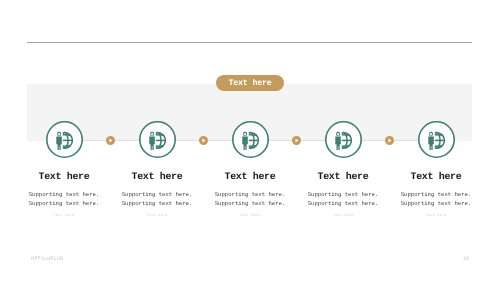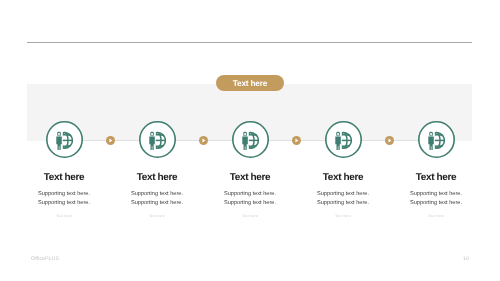--- a/index.html
+++ b/index.html
@@ -1,20 +1,20 @@
 <!DOCTYPE html>
 <html><head>
 <meta charset="utf-8">
 <style>
   html,body{margin:0;padding:0;}
   *{-webkit-font-smoothing:antialiased;}
   body{width:500px;height:281px;background:#ffffff;overflow:hidden;
        font-family:"Liberation Sans",sans-serif;
        -webkit-font-smoothing:antialiased;text-rendering:geometricPrecision;}
-  .slide{position:relative;width:500px;height:281px;background:#fff;overflow:hidden;}
+  .slide{position:relative;width:500px;height:281px;background:#fff;overflow:hidden;font-family:Liberation Mono, monospace;}
 
   .topline{position:absolute;left:27px;top:42px;width:445px;height:1px;background:#a8a8a8;}
 
   .band{position:absolute;left:27px;top:84px;width:445px;height:57px;background:#f4f4f4;}
 
   .badge{position:absolute;left:216px;top:75px;width:68px;height:16px;border-radius:8px;
          background:#c29b5d;color:#fff;font-size:8.3px;font-weight:bold;
          display:flex;align-items:center;justify-content:center;letter-spacing:-0.2px;}
 
   .conn{position:absolute;left:64px;top:140px;width:372px;height:1px;background:#e0e0e0;}

